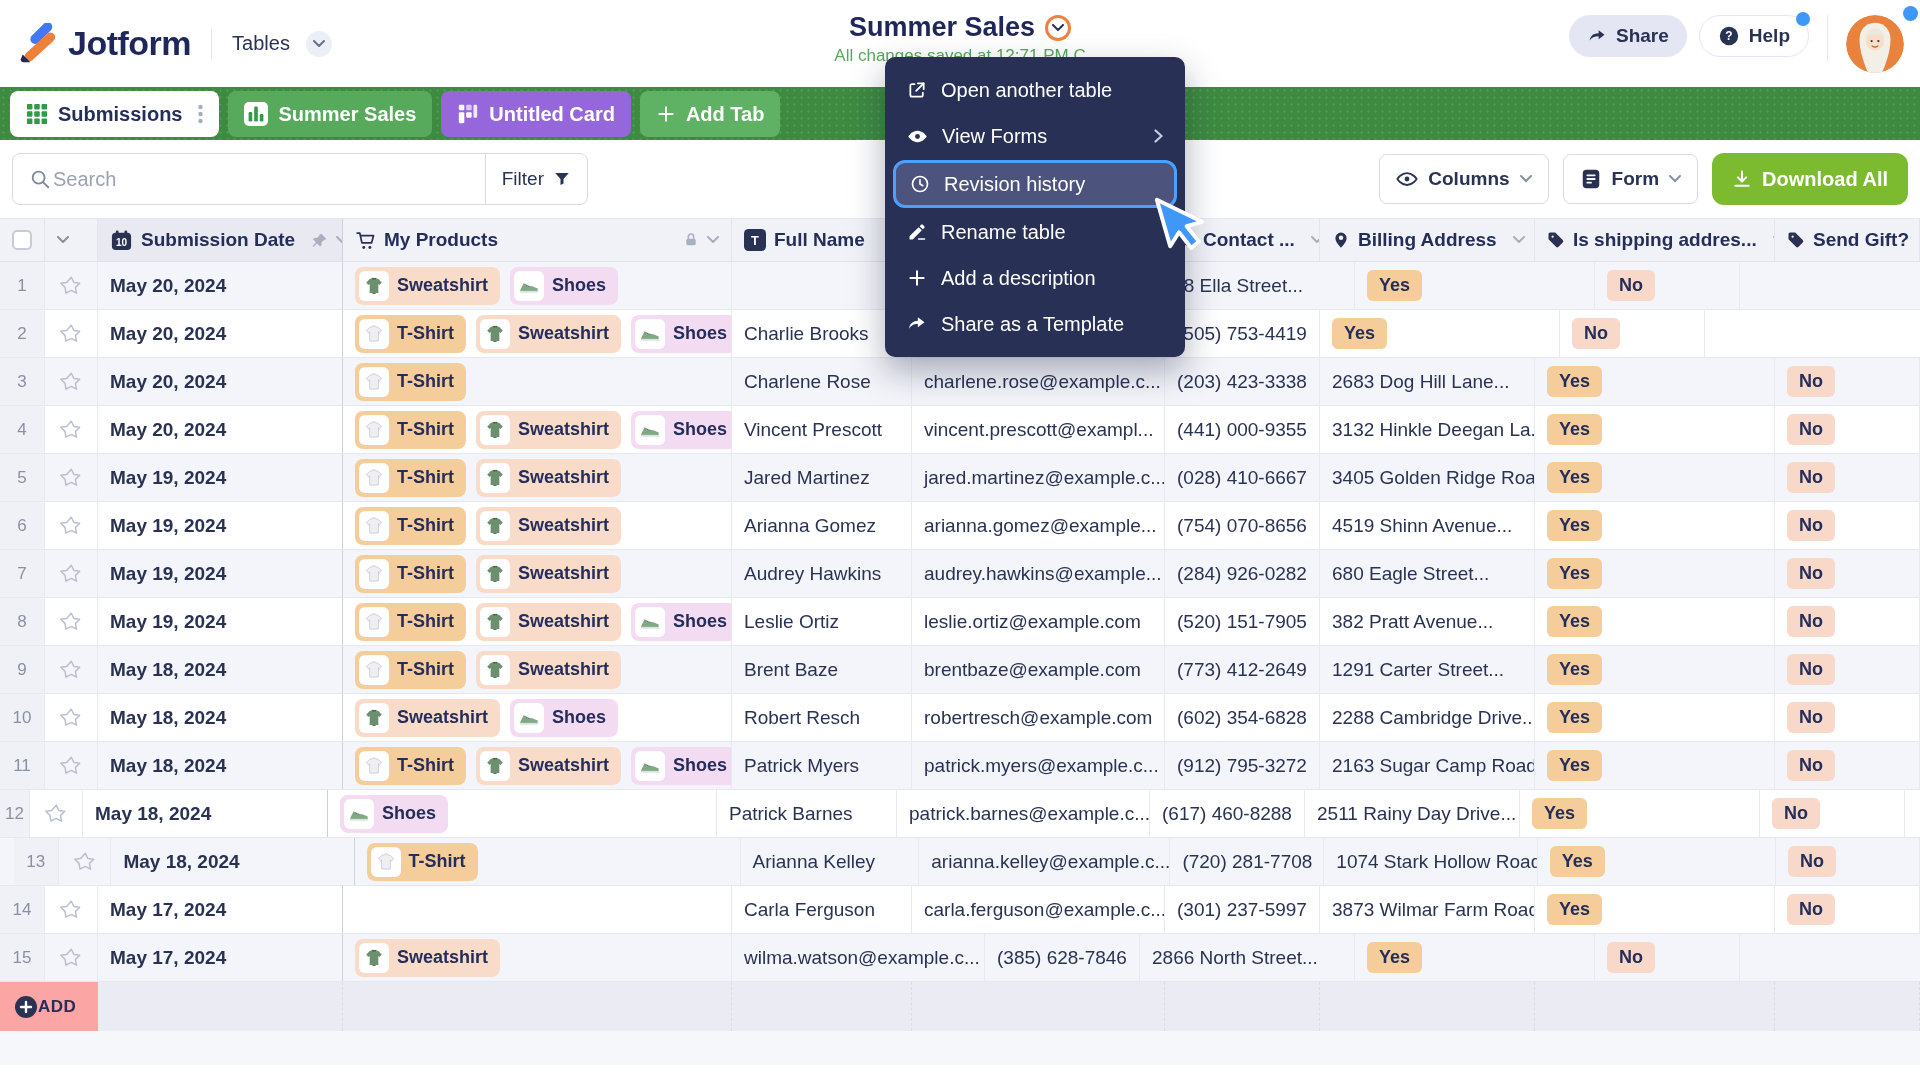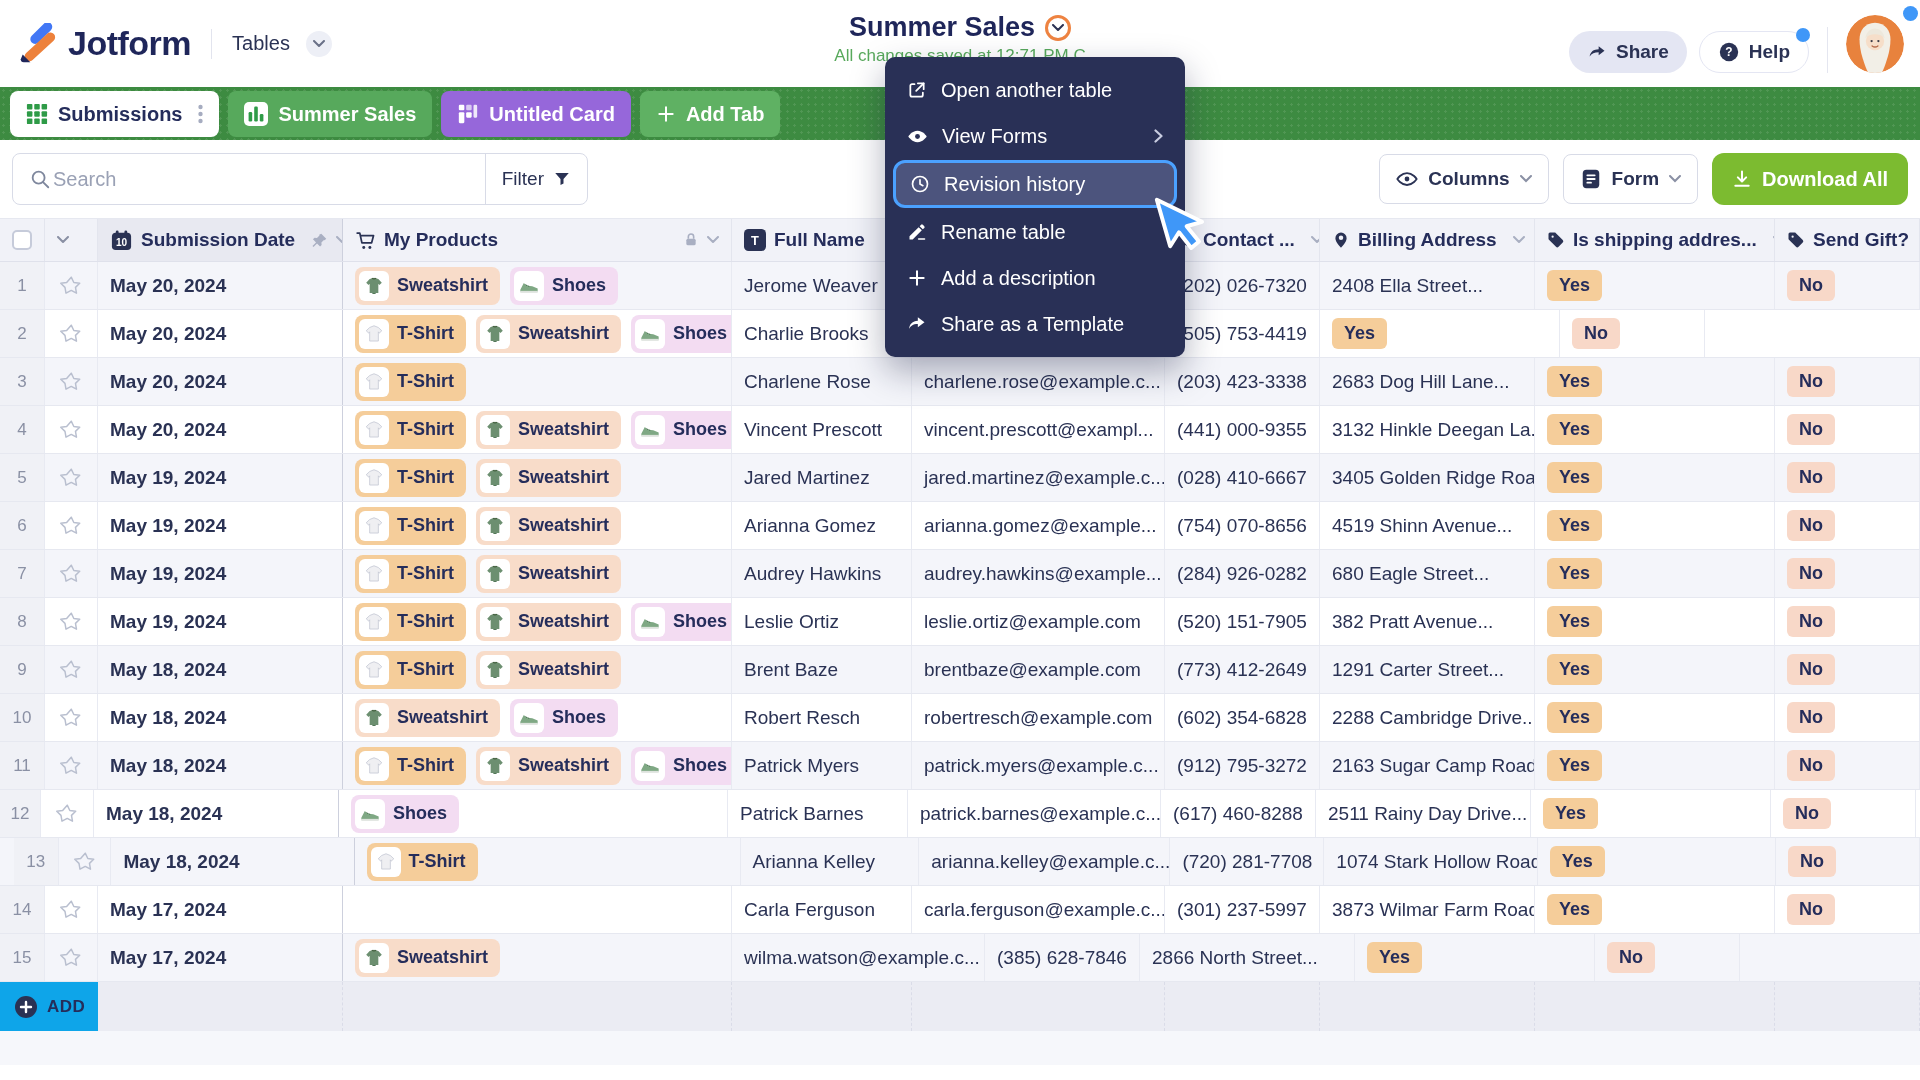--- a/index.html
+++ b/index.html
@@ -19,21 +19,21 @@
   .nav-divider { width:1px; height:30px; background:#E2E4EE; margin:0 20px; }
   .tables-nav { display:flex; align-items:center; gap:16px; font-size:20px; color:#2A3254; cursor:pointer; }
   .chev-circle { width:26px; height:26px; border-radius:50%; background:#EDEFF6;
                  display:flex; align-items:center; justify-content:center; color:#6A7187; }
   .topbar-center { position:absolute; left:50%; top:12px; transform:translateX(-50%); text-align:center; width:600px; }
   .title-row { display:flex; align-items:center; justify-content:center; gap:10px; }
   .page-title { font-size:27px; font-weight:bold; color:#1F265A; margin:0; }
   .title-chev { width:26px; height:26px; border-radius:50%; border:3px solid #EE8341; background:#fff;
                 display:flex; align-items:center; justify-content:center; color:#2A3254; }
   .autosave { color:#58A95C; font-size:17px; margin-top:3px; }
-  .topbar-right { display:flex; align-items:flex-end; }
+  .topbar-right { display:flex; align-items:flex-start; }
   .pill { height:42px; border-radius:21px; display:flex; align-items:center; gap:9px;
           padding:0 18px; font-size:19px; font-weight:600; color:#2A3254; cursor:pointer; }
   .share-pill { background:#E4E6F3; }
   .help-pill { background:#fff; border:1px solid #E4E6F3; position:relative; margin-left:12px; }
   .help-dot { position:absolute; top:-4px; right:-2px; width:14px; height:14px; border-radius:50%; background:#3F97F8; }
   .tr-divider { width:1px; height:46px; background:#E4E6F0; margin:0 18px; }
   .avatar { width:58px; height:58px; border-radius:50%; overflow:hidden; flex:0 0 auto; cursor:pointer; }
   .screen-dot { position:absolute; top:6px; right:2px; width:15px; height:15px; border-radius:50%; background:#3F97F8; }
 
   
@@ -83,21 +83,21 @@
   .chip.no  { background:#F8D8C8; }
   .pchip { display:flex; align-items:center; gap:8px; border-radius:8px; padding:4px 12px 4px 4px;
            font-size:18px; font-weight:600; margin-right:10px; color:#252D5B; flex:0 0 auto; }
   .pchip .thumb { width:30px; height:30px; border-radius:6px; background:#fff;
                   display:flex; align-items:center; justify-content:center; overflow:hidden; }
   .pchip.tshirt { background:#F5CD9A; }
   .pchip.sweatshirt { background:#F8DCC9; }
   .pchip.shoes { background:#F3DCF2; }
 
   .add-row { display:flex; height:49px; background:#EBECF3; }
-  .add-left { width:98px; background:#0ea5e9; display:flex; align-items:center; gap:9px; padding-left:14px;
+  .add-left { width:98px; background:#fca5a5; display:flex; align-items:center; padding-left:14px;
               font-weight:700; font-size:17px; color:#252D5B; letter-spacing:.5px; cursor:pointer; }
   .add-seg { border-right:1px dashed #DADCE8; height:100%; }
   .grid-footer { height:34px; background:#F6F7FB; }
 
   
   .checkbox { width:20px; height:20px; border:2px solid #C6CBDA; border-radius:5px; background:#fff; cursor:pointer; }
 
   
   .menu { position:absolute; left:885px; top:57px; width:300px; padding:10px 0; background:#293056;
           border-radius:10px; box-shadow:0 14px 34px rgba(20,25,60,.35); z-index:50;
@@ -453,21 +453,20 @@
               <span class="thumb">
                 <svg width="26" height="26" viewBox="0 0 24 24">
                   <path d="M4 15.5l3.2-6.3c1.8 2 4.8 3 7.8 3.1l5 1.9v2.8H4z" fill="#7FA884"></path>
                   <path d="M9 10.5l1 1.4M11 11.5l1 1.3" stroke="#4F7355" stroke-width=".9"></path>
                   <rect x="4" y="16.5" width="16" height="1.8" fill="#DDE3DD"></rect>
                 </svg>
               </span>
               <span>Shoes</span>
             </span>
           </div>
-          <div class="cell" style="width: 180px;">Jerome Weaver</div>
           <div class="cell" style="width: 253px;"></div>
           <div class="cell" style="width: 155px;">(202) 026-7320</div>
           <div class="cell" style="width: 215px;">2408 Ella Street...</div>
           <div class="cell" style="width: 240px;">
             <span class="chip yes">Yes</span>
           </div>
           <div class="cell" style="width: 145px;">
             <span class="chip no">No</span>
           </div>
         </div>
@@ -906,21 +905,21 @@
           <div class="cell" style="width: 155px;">(912) 795-3272</div>
           <div class="cell" style="width: 215px;">2163 Sugar Camp Road...</div>
           <div class="cell" style="width: 240px;">
             <span class="chip yes">Yes</span>
           </div>
           <div class="cell" style="width: 145px;">
             <span class="chip no">No</span>
           </div>
         </div>
         <div class="row">
-          <div class="cell num" style="width: 41px;">12</div>
+          <div class="cell num" style="width: 30px;">12</div>
           <div class="cell star" style="width: 53px;">
             <span class="icon">
               <svg width="24" height="24" viewBox="0 0 24 24">
                 <path d="M12 2.8l2.8 5.8 6.4.9-4.6 4.4 1.1 6.3L12 17.2l-5.7 3-1.1-6.3L.6 9.5l6.4-.9z" fill="none" stroke="#B9BFCF" stroke-width="1.6" stroke-linejoin="round" transform="translate(1.2 0.6) scale(0.92)"></path>
               </svg>
             </span>
           </div>
           <div class="cell date" style="width: 245px;">May 18, 2024</div>
           <div class="cell" style="width: 389px;">
             <span class="pchip shoes">

